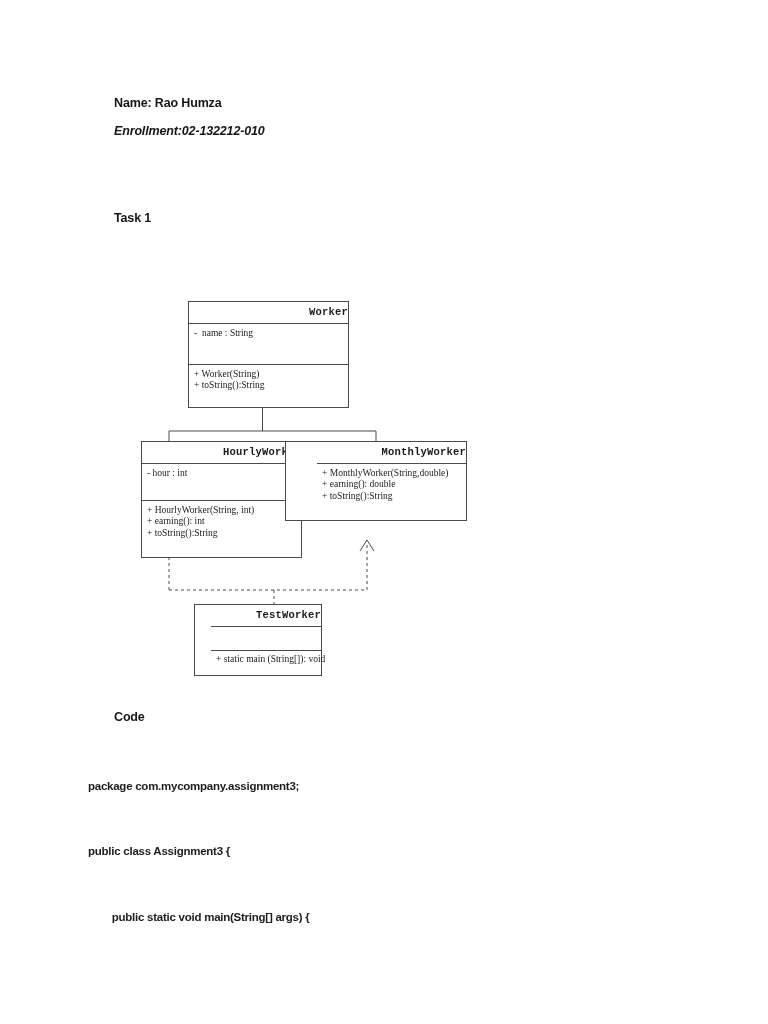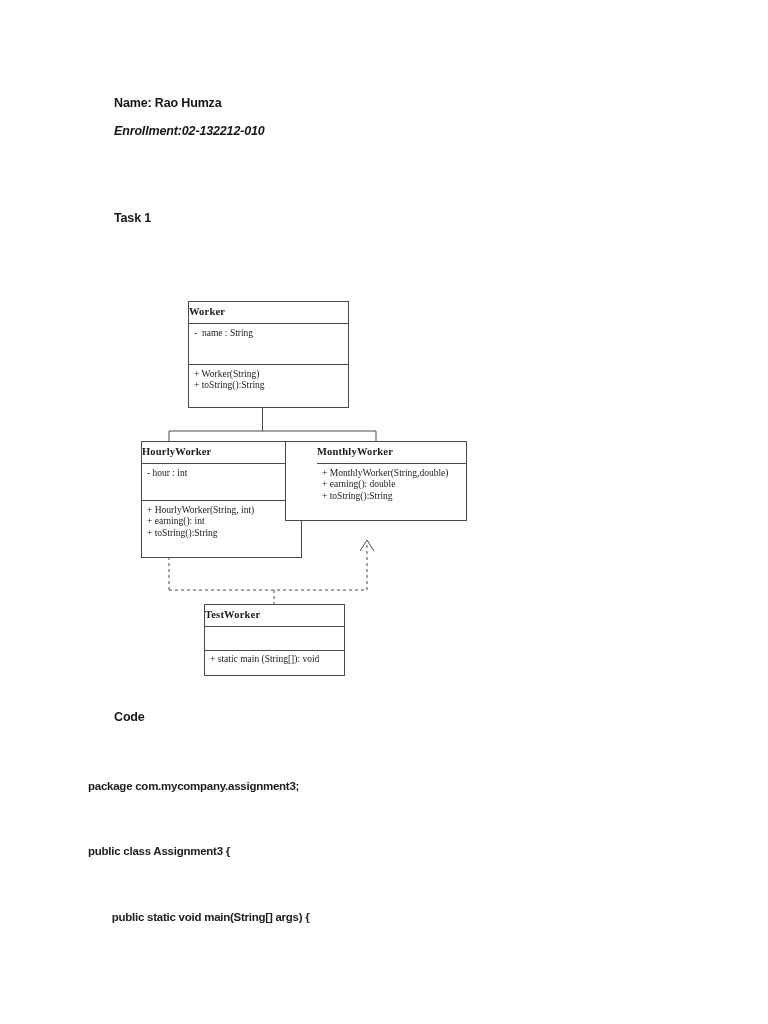--- a/index.html
+++ b/index.html
@@ -63,24 +63,24 @@
   }
   .uml-box {
     position: absolute;
     box-sizing: border-box;
     border: 1px solid #4a4a4a;
     background: #ffffff;
     font-family: "Liberation Serif", serif;
     color: #1a1a1a;
   }
   .uml-title {
-    text-align: left;
+    text-align: right;
     font-weight: bold;
     font-size: 10.5px;
-    font-family: Liberation Serif, serif;
+    font-family: Liberation Mono, monospace;
     line-height: 1;
     padding: 5px 0 5px 0;
     border-bottom: 1px solid #4a4a4a;
     letter-spacing: 0.2px;
   }
   .uml-compartment {
     border-bottom: 1px solid #4a4a4a;
     padding: 4px 6px 4px 5px;
     font-size: 9.5px;
     line-height: 11.5px;
@@ -99,21 +99,21 @@
   #box-worker .ops   { height: 34px; }
 
   #box-hourly        { left: 95px; top: 441px; width: 161px; margin-left: 46px; }
   #box-hourly .attrs { height: 28px; }
   #box-hourly .ops   { height: 48px; }
 
   #box-monthly        { left: 285px; top: 441px; width: 182px; padding-left: 31px; }
   #box-monthly .attrs { height: 28px; }
   #box-monthly .ops   { height: 48px; }
 
-  #box-test         { left: 204px; top: 604px; width: 141px; }
+  #box-test         { left: 194px; top: 604px; width: 128px; padding-left: 16px; }
   #box-test .attrs  { height: 15px; }
   #box-test .ops    { height: 17px; padding-top: 3px; }
 </style>
 </head>
 <body>
 
 <div class="page">
 
   <div class="doc-text heading" id="name-line">Name: Rao Humza</div>
 

